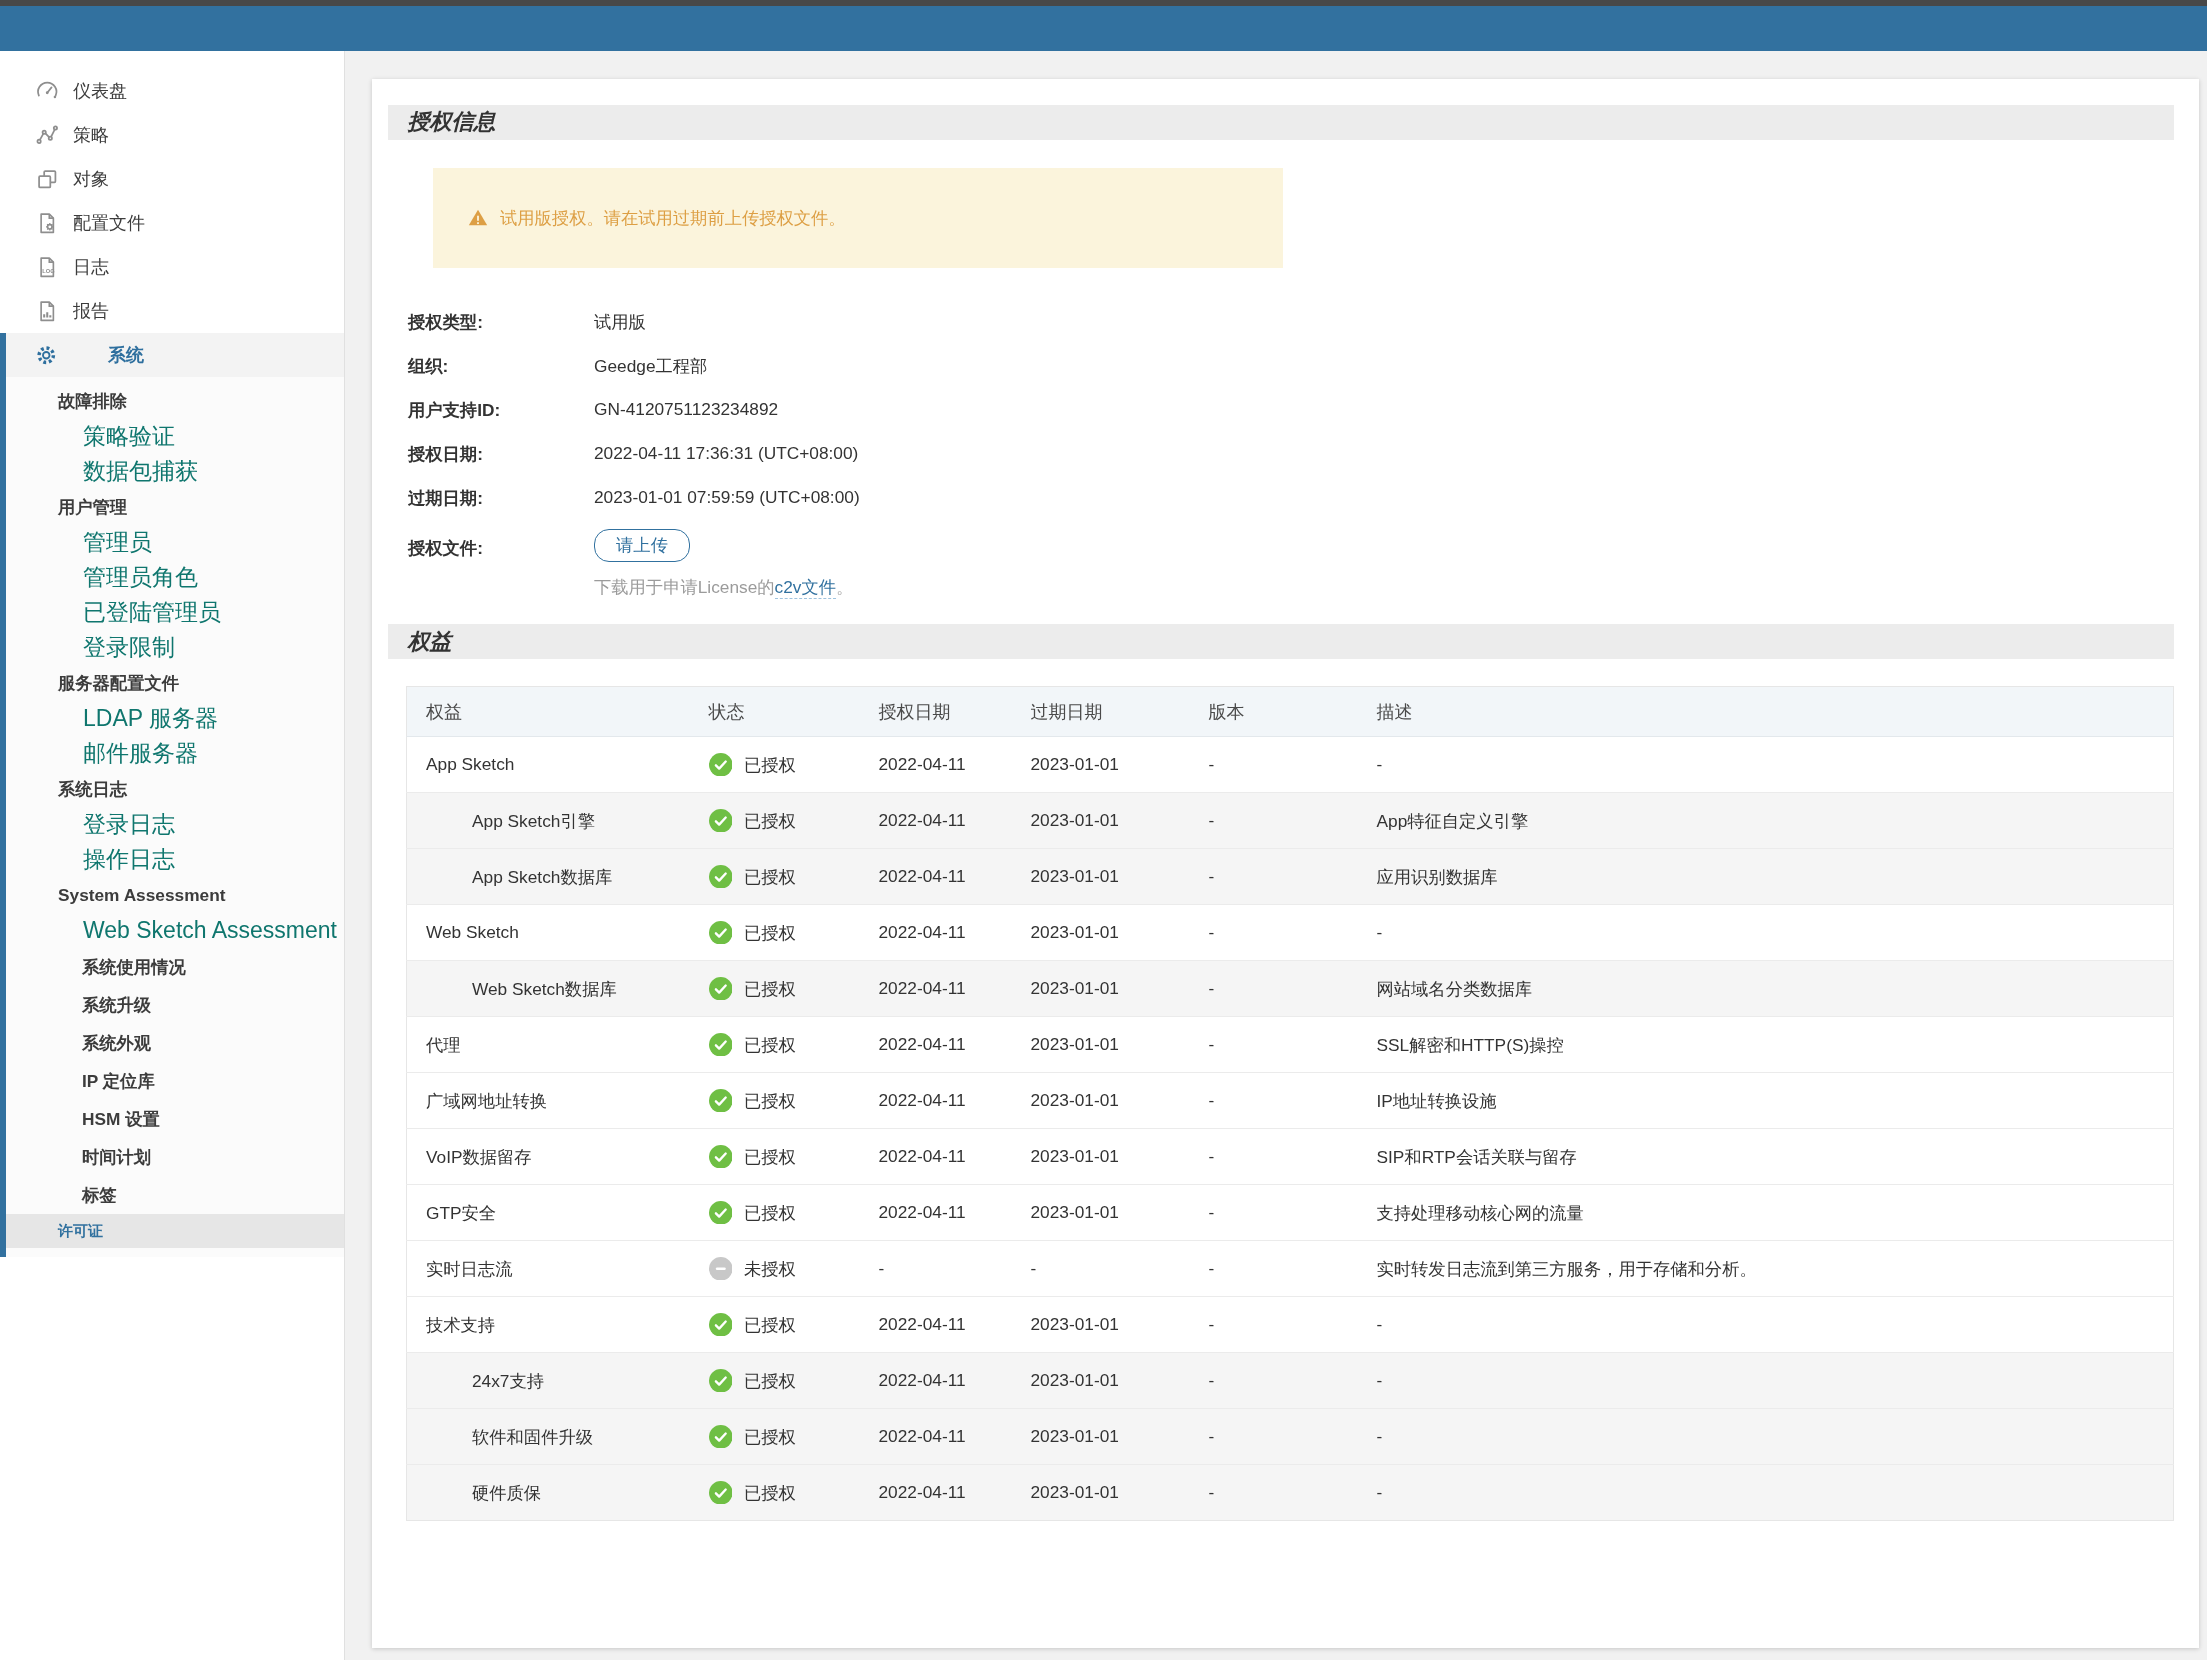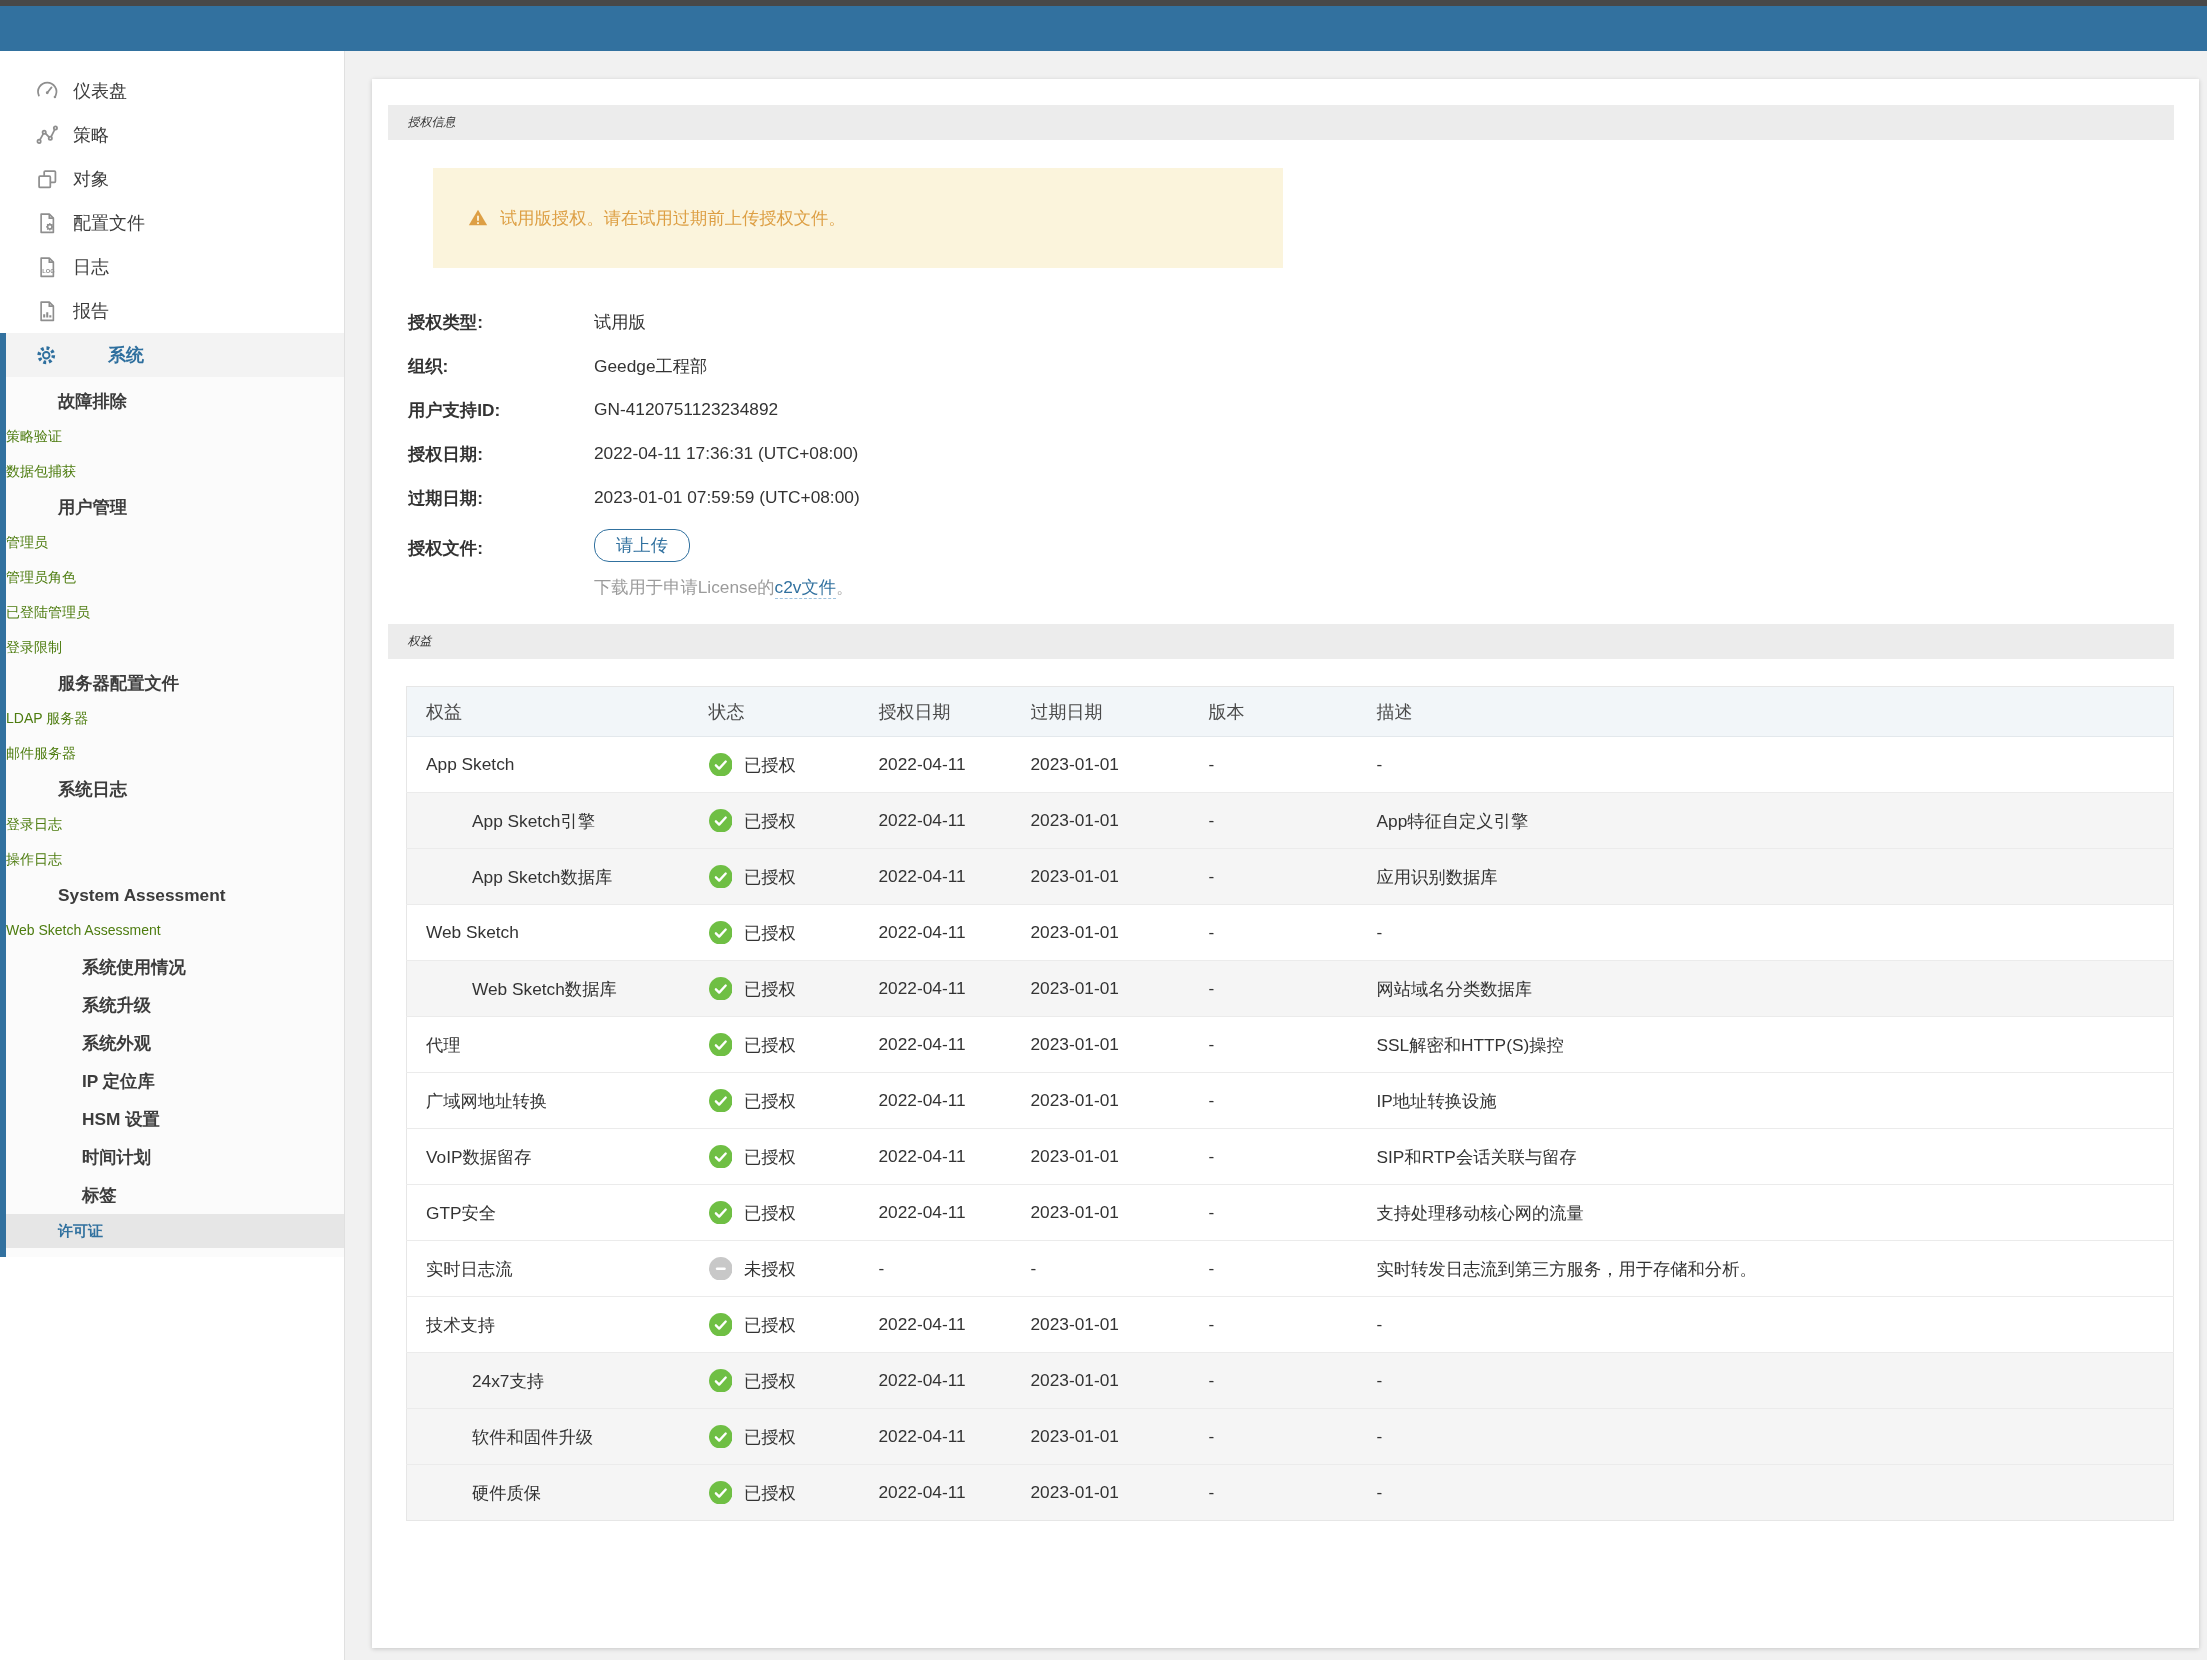--- a/index.html
+++ b/index.html
@@ -24,33 +24,33 @@
   .nav-icon{width:24.5px;height:24.5px;margin-right:13.6px;display:inline-flex;align-items:center;justify-content:center;color:#8E8E8E;}
   .nav-icon svg{width:24.5px;height:24.5px;}
   .nav-label{font-size:18px;color:#3C3C3C;}
   .system-block{background:#FBFBFB;border-left:6.4px solid #32719F;}
   .system-head{height:44px;display:flex;align-items:center;padding-left:28px;background:#F3F3F3;cursor:pointer;}
   .system-head .nav-icon{color:#2E6F9E;}
   .system-head .nav-label{color:#2E6F9E;font-weight:700;margin-left:36px;}
   #system-menu{padding:5.5px 0 9px 0;}
   .sub-item{display:flex;align-items:center;cursor:pointer;}
   .sub-group{height:36px;line-height:36px;padding-left:52px;font-size:17.3px;font-weight:700;color:#3C3C3C;}
-  .sub-child{height:35px;line-height:35px;font-size:14px;color:#4d7c0f;}
+  .sub-child{height:35px;line-height:35px;padding-left:77px;font-size:23px;color:#0f766e;}
   .sub-direct{height:38px;line-height:38px;padding-left:76px;font-size:17.3px;font-weight:700;color:#3C3C3C;}
   .sub-selected{height:34px;line-height:42px;padding-left:52px;font-size:15px;font-weight:700;color:#31719F;background:#E6E6E6;}
   
   .card{
     position:absolute;left:27px;top:28px;width:1827px;height:1569px;background:#fff;
     box-shadow:0 0.9px 4.5px rgba(0,0,0,.18);box-sizing:border-box;
   }
   .section-bar{
     height:35px;margin:25.5px 25.5px 0 16.4px;background:#ECECEC;
     display:flex;align-items:center;padding-left:19px;box-sizing:border-box;
   }
-  .section-bar span{font-size:12px;font-weight:400;font-style:italic;color:#333;}
+  .section-bar span{font-size:22px;font-weight:700;font-style:italic;color:#333;}
   .banner{
     width:850px;height:100px;margin:28px 0 0 61px;background:#FBF4DC;
     display:flex;align-items:center;padding-left:34px;box-sizing:border-box;
   }
   .banner .warn-icon{display:inline-flex;margin-right:11px;}
   .banner .warn-text{font-size:17.3px;color:#DD9F44;}
   .fields{margin:32px 0 0 36px;}
   .field-row{display:flex;align-items:center;height:44px;}
   .field-label{width:186px;font-size:17.3px;font-weight:700;color:#333;}
   .field-value{font-size:17.3px;color:#333;}

